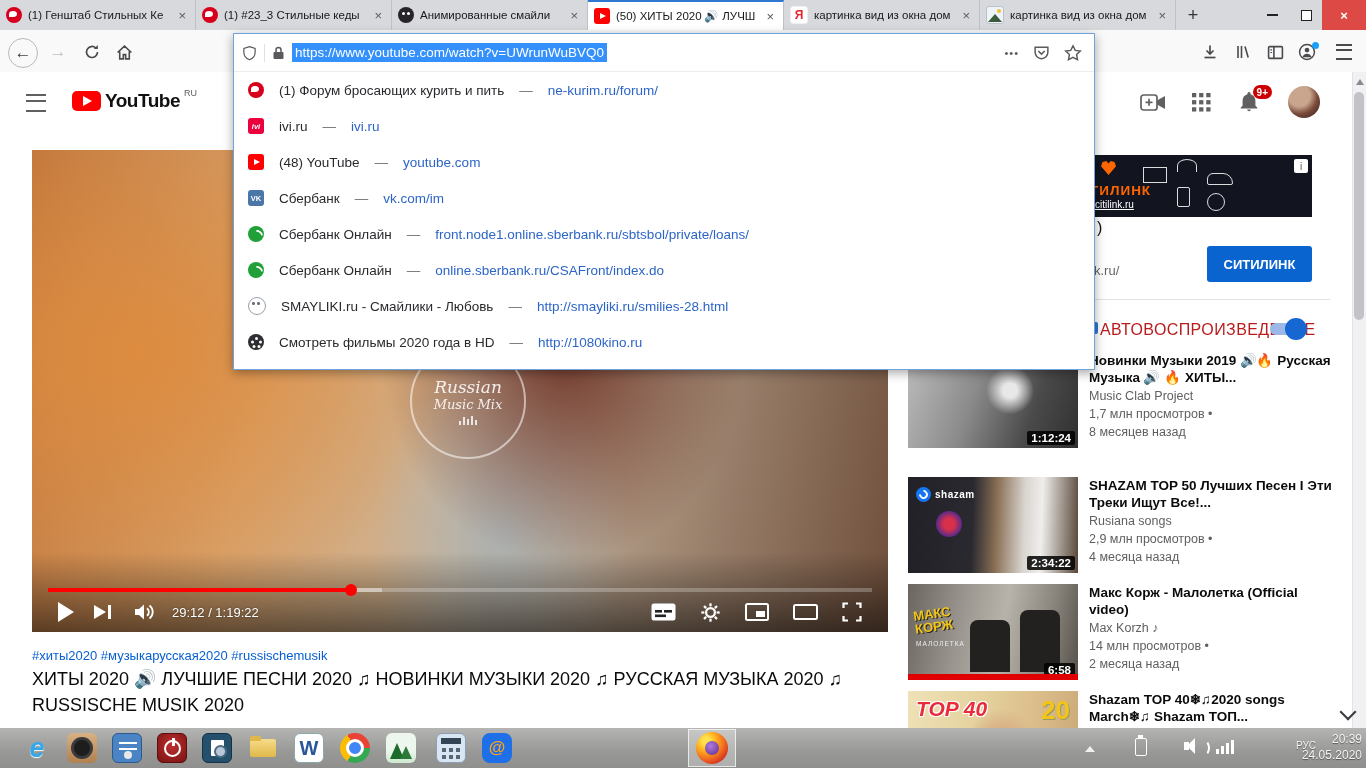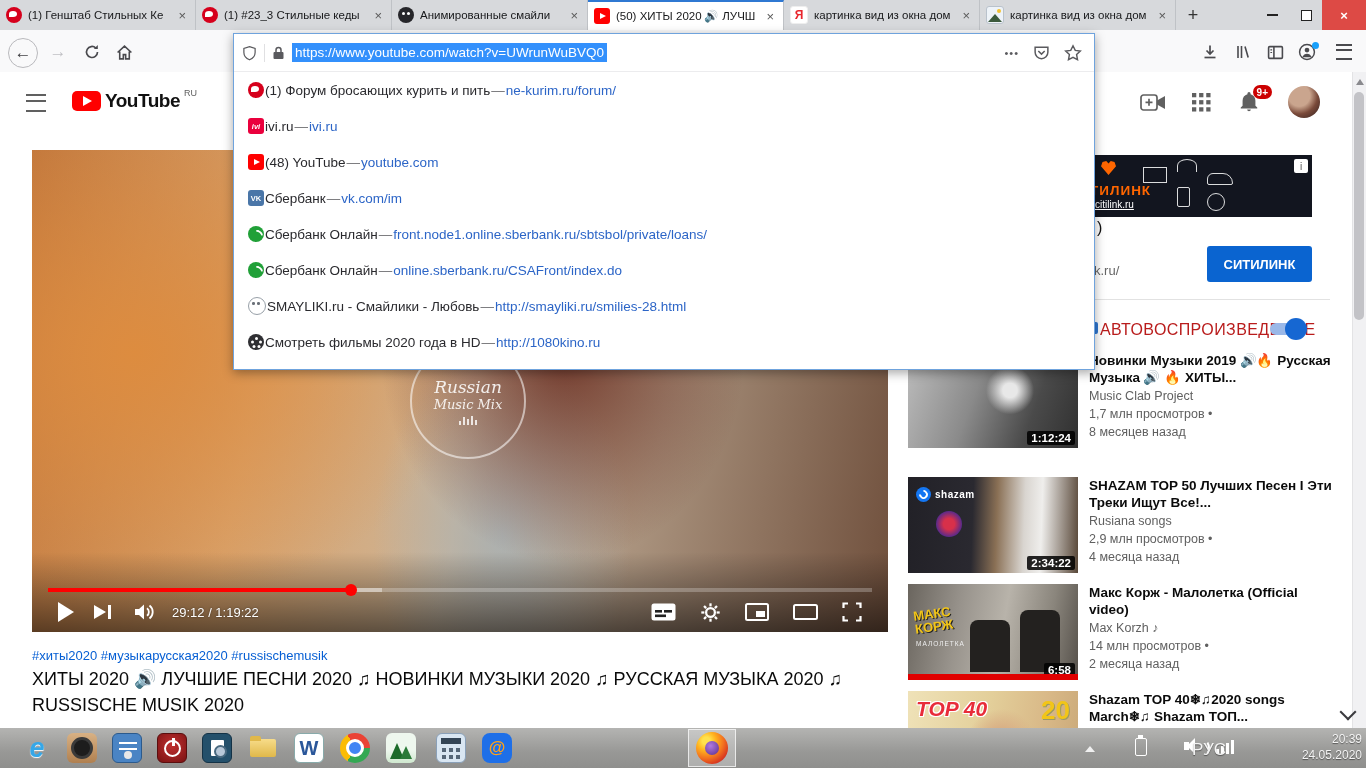--- a/index.html
+++ b/index.html
@@ -48,21 +48,21 @@
   .navbtn{top:38px;width:28px;height:28px;display:flex;align-items:center;justify-content:center}
   .circlebtn{border:1px solid #b9b9bd;border-radius:50%}
   .arrowtxt{font-size:17px;color:#3f3f43}
   .arrowtxt.dis{color:#c0c0c4}
   
   #panel{left:233px;top:33px;width:862px;height:337px;background:#fff;border:1px solid #6fa3dd;
          box-shadow:0 3px 10px rgba(0,0,0,.35);box-sizing:border-box;z-index:50}
   #urlrow{display:flex;align-items:center;height:37px;border-bottom:1px solid #ececee;padding:0 8px;gap:7px}
   #urlsel{background:#3390fc;color:#fff;font-size:13.5px;padding:2px 3px;white-space:nowrap}
   .urlright{margin-left:auto;display:flex;align-items:center;gap:14px;padding-right:4px}
-  .sugg{display:flex;align-items:center;height:36px;padding-left:14px;gap:1px;font-size:13.5px}
+  .sugg{display:flex;align-items:center;height:36px;padding-left:14px;gap:15px;font-size:13.5px}
   .s-title{color:#2a2a2e;white-space:nowrap}
   .s-dash{color:#6d6d71}
   .s-url{color:#2c65c7;white-space:nowrap}
   
   #ythead{left:0;top:72px;width:1366px;height:58px;background:#fff}
   .burger{left:26px;top:94px;width:20px;height:14px;border-top:2px solid #606060;border-bottom:2px solid #606060}
   .burger::after{content:"";position:absolute;left:0;top:4px;width:20px;height:2px;background:#606060}
   .ytlogo{left:72px;top:90px;display:flex;align-items:flex-start;gap:4px}
   .ytplay{width:29px;height:20px;background:#f00;border-radius:5px;position:relative;margin-top:1px}
   .ytplay::after{content:"";position:absolute;left:11px;top:5px;border-left:9px solid #fff;border-top:5px solid transparent;border-bottom:5px solid transparent}
@@ -182,21 +182,21 @@
   .i-fx{width:32px;height:32px;border-radius:50%;background:radial-gradient(circle at 32% 28%,#ffe14d 0 12%,#ffb31f 30%,#f2701f 55%,#d93a1f 75%,#7b2d8b 100%)}
   .i-fx::after{content:"";position:absolute;width:14px;height:14px;left:9px;top:9px;border-radius:50%;background:radial-gradient(circle at 40% 35%,#b07ae0,#5a2d8b)}
   .tray{color:#f4f4f4;text-shadow:0 1px 1px rgba(0,0,0,.45)}
   .tri-tray{left:1085px;top:746px;border-left:5px solid transparent;border-right:5px solid transparent;border-bottom:6px solid #f0f0f0}
   .usb{left:1135px;top:738px;width:10px;height:16px;border:1.5px solid #fff;border-radius:2px}
   .usb::after{content:"";position:absolute;left:1.5px;top:-4px;width:5px;height:3px;background:#fff}
   .spk-sq{left:1184px;top:742px;width:5px;height:8px;background:#fff}
   .spk-tri{left:1187px;top:738px;border-top:8px solid transparent;border-bottom:8px solid transparent;border-right:8px solid #fff}
   .spk-arc{left:1198px;top:740px;width:8px;height:12px;border:2px solid transparent;border-right-color:#fff;border-radius:50%}
   .bars i{position:absolute;bottom:0;width:3px;background:#fff}
-  .lang{left:1192px;top:740px;font-size:17px}
+  .lang{left:1296px;top:740px;font-size:10px}
   .clock{left:1286px;top:731px;width:76px;text-align:right;font-size:12px;line-height:16px}
 </style>
 </head>
 <body>
 
 <div id="stage">
 
   <div id="tabstrip">
     <div class="tab">
       <span class="fav f-forum"></span>

